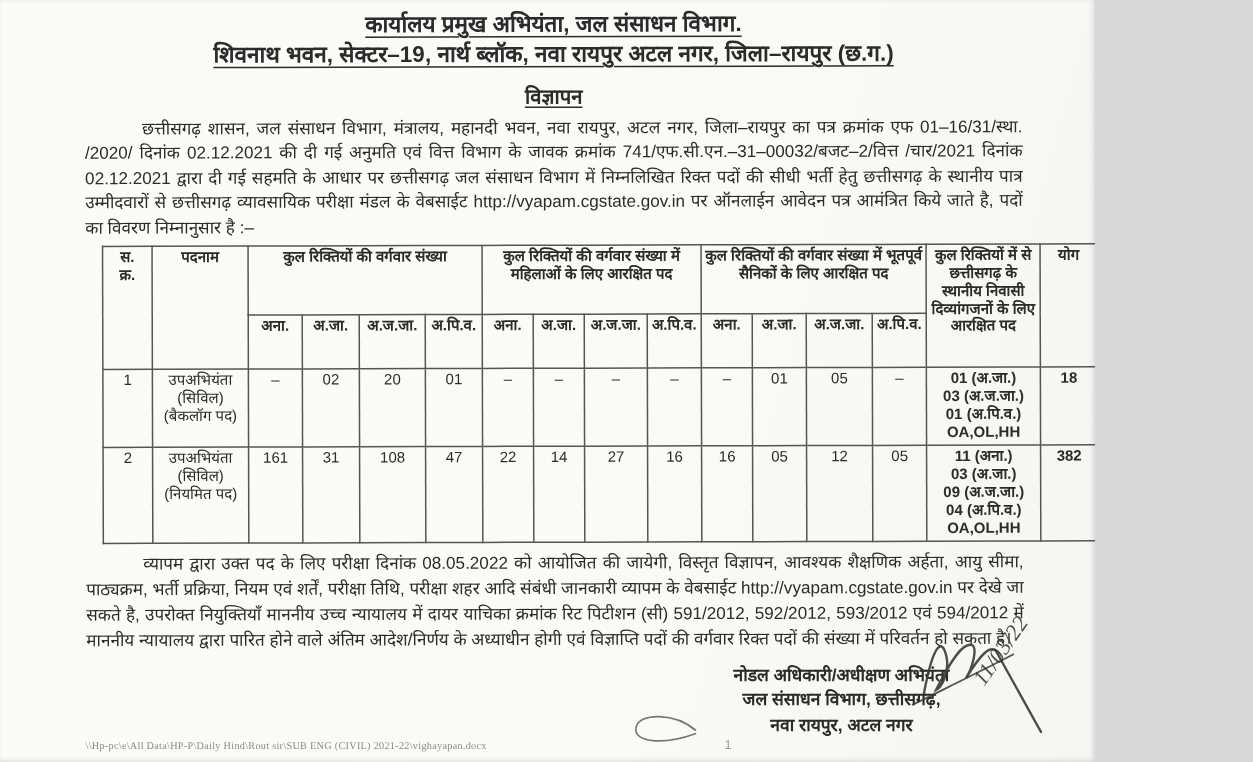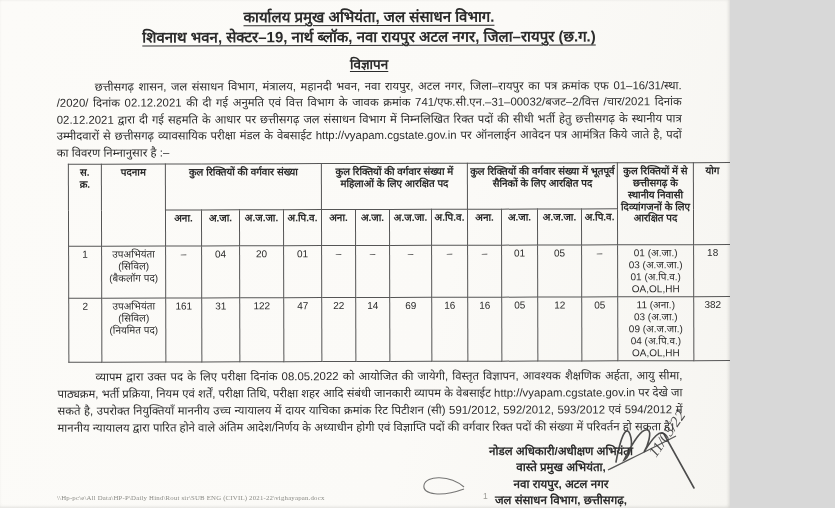--- a/index.html
+++ b/index.html
@@ -18,22 +18,22 @@
   table.vac{border-collapse:collapse;table-layout:fixed;width:744px;margin-left:11px;font-size:10px;}
   table.vac th,table.vac td{
     border:1px solid #555;padding:2px 1px;text-align:center;vertical-align:top;
     white-space:pre-line;line-height:1.18;overflow:hidden;
   }
   table.vac thead th{font-weight:bold;}
   table.vac thead tr.gr{height:46px;}
   table.vac thead tr.sub{height:36px;}
   table.vac tbody tr.r1{height:50px;}
   table.vac tbody tr.r2{height:62px;}
-  td.cell-disabled{text-align:left;padding-left:4px;}
-  td.cell-yog{font-weight:normal;}
+  td.cell-disabled{text-align:left;padding-left:4px;font-weight:bold;}
+  td.cell-yog{font-weight:bold;}
   p.closing{font-size:11.4px;line-height:1.48;text-align:justify;margin:6px 0 0;text-indent:38px;}
   .sig-block{position:absolute;right:44px;top:443px;width:250px;text-align:center;
     font-size:11.6px;font-weight:bold;line-height:1.42;}
   .sig-scribble{position:absolute;right:12px;top:400px;pointer-events:none;}
   .sig-loop{position:absolute;left:-16px;top:30px;pointer-events:none;}
   .file-path{position:absolute;left:57px;bottom:7px;font-size:6.8px;color:#8a8a85;
     font-family:"Liberation Serif",serif;letter-spacing:.2px;}
   .page-num{position:absolute;left:483px;bottom:7px;font-size:8.5px;color:#9a9a95;}
 </style>
 </head>
@@ -101,21 +101,21 @@
             <th>अ.पि.व.</th>
           </tr>
       </thead>
       <tbody id="table-body">
           <tr class="r1">
             <td>1</td>
             <td>उपअभियंता
 (सिविल)
 (बैकलॉग पद)</td>
             <td>–</td>
-            <td>04</td>
+            <td>02</td>
             <td>20</td>
             <td>01</td>
             <td>–</td>
             <td>–</td>
             <td>–</td>
             <td>–</td>
             <td>–</td>
             <td>01</td>
             <td>05</td>
             <td>–</td>
@@ -127,25 +127,25 @@
             <td>लेवल–8
 बेसिक पे–35400</td>
           </tr>
           <tr class="r2">
             <td>2</td>
             <td>उपअभियंता
 (सिविल)
 (नियमित पद)</td>
             <td>161</td>
             <td>31</td>
-            <td>122</td>
+            <td>108</td>
             <td>47</td>
             <td>22</td>
             <td>14</td>
-            <td>69</td>
+            <td>27</td>
             <td>16</td>
             <td>16</td>
             <td>05</td>
             <td>12</td>
             <td>05</td>
             <td class="cell-disabled">11 (अना.)
 03 (अ.जा.)
 09 (अ.ज.जा.)
 04 (अ.पि.व.)
 OA,OL,HH</td>
@@ -158,23 +158,22 @@
 
     <p class="closing">व्यापम द्वारा उक्त पद के लिए परीक्षा दिनांक 08.05.2022 को आयोजित की जायेगी, विस्तृत विज्ञापन, आवश्यक शैक्षणिक अर्हता, आयु सीमा, पाठ्यक्रम, भर्ती प्रक्रिया, नियम एवं शर्तें, परीक्षा तिथि, परीक्षा शहर आदि संबंधी जानकारी व्यापम के वेबसाईट http://vyapam.cgstate.gov.in पर देखे जा सकते है, उपरोक्त नियुक्तियाँ माननीय उच्च न्यायालय में दायर याचिका क्रमांक रिट पिटीशन (सी) 591/2012, 592/2012, 593/2012 एवं 594/2012 में माननीय न्यायालय द्वारा पारित होने वाले अंतिम आदेश/निर्णय के अध्याधीन होगी एवं विज्ञाप्ति पदों की वर्गवार रिक्त पदों की संख्या में परिवर्तन हो सकता है।</p>
   </div>
 
   <div class="sig-block">
     <svg class="sig-loop" width="48" height="26" viewBox="0 0 48 26">
       <path d="M44 14 C 30 2, 6 2, 4 12 C 2 22, 22 24, 44 16" fill="none" stroke="#4a4a4a" stroke-width="1.1" opacity="0.75"></path>
     </svg>
     <div id="sig-lines">
         <div>नोडल अधिकारी/अधीक्षण अभियंता</div>
-        <div>वास्ते प्रमुख अभियंता,</div>
+        <div>जल संसाधन विभाग, छत्तीसगढ़,</div>
         <div>नवा रायपुर, अटल नगर</div>
-        <div>जल संसाधन विभाग, छत्तीसगढ़,</div>
       </div>
   </div>
 
   <svg class="sig-scribble" width="120" height="95" viewBox="0 0 120 95">
     <path d="M18 62 C 24 30, 30 24, 33 38 C 35 48, 30 58, 26 60 C 36 40, 44 28, 50 30 C 54 32, 50 46, 46 52 C 56 36, 62 30, 66 34 L 96 88" fill="none" stroke="#3a3a3a" stroke-width="1.6" stroke-linecap="round" opacity="0.9"></path>
     <path d="M10 70 C 30 60, 55 48, 78 36" fill="none" stroke="#3a3a3a" stroke-width="1.3" opacity="0.85"></path>
     <text x="58" y="58" font-size="15" fill="#3a3a3a" opacity="0.9" font-family="Liberation Serif, serif" font-style="italic" transform="rotate(-55 58 58)">11/03/22</text>
   </svg>
 
   <span class="file-path">\\Hp-pc\e\All Data\HP-P\Daily Hind\Rout sir\SUB ENG (CIVIL) 2021-22\vighayapan.docx</span>

